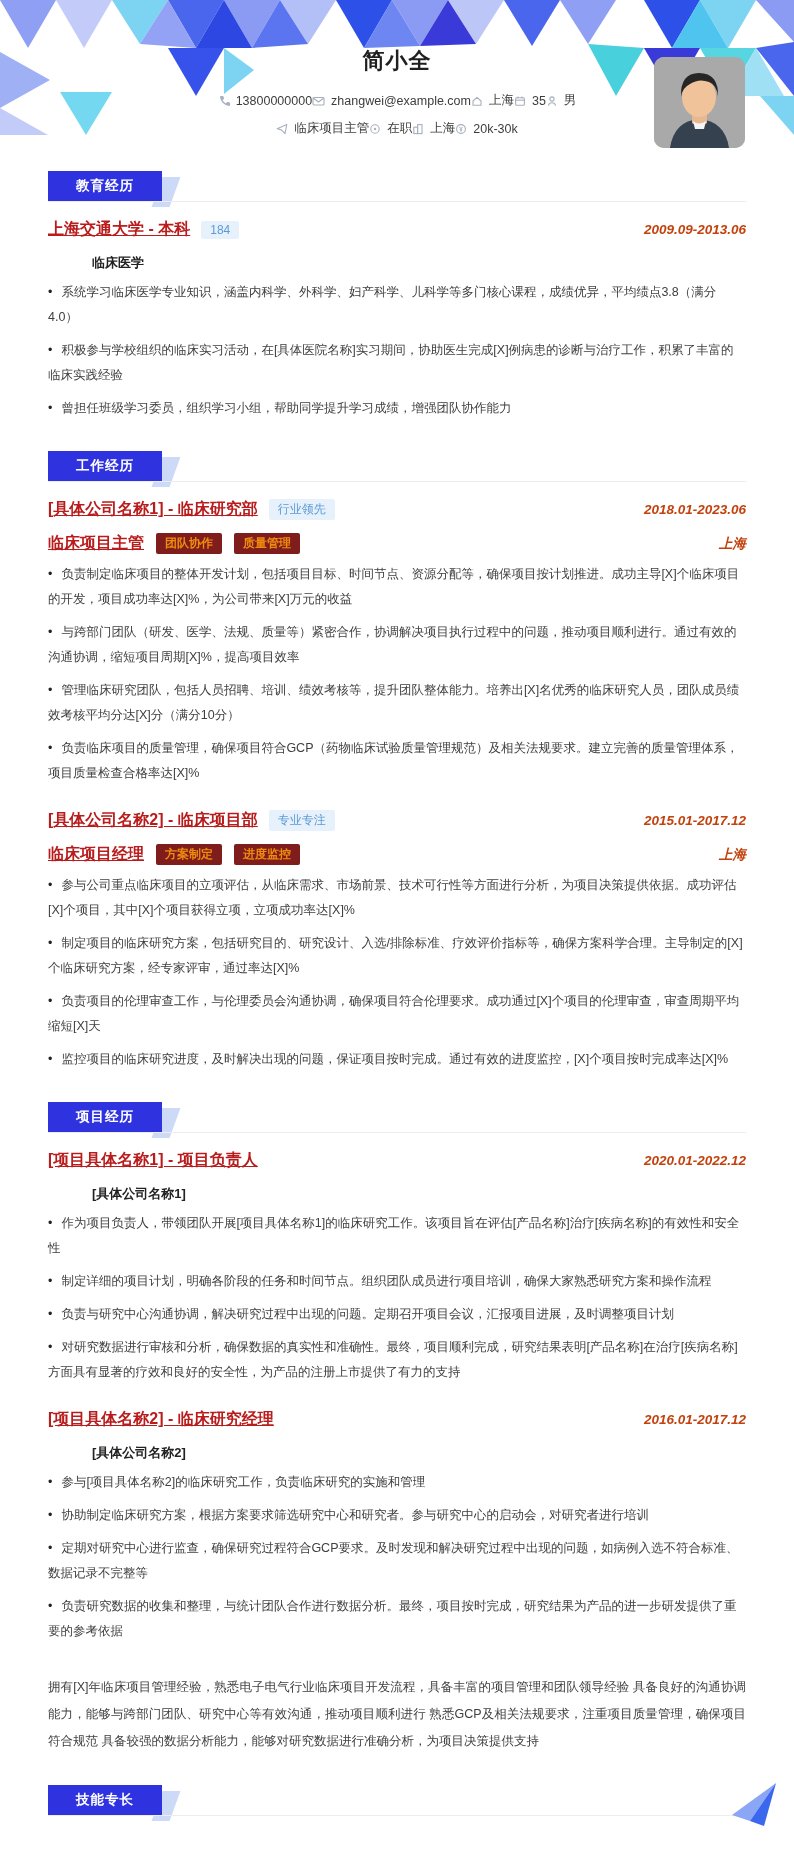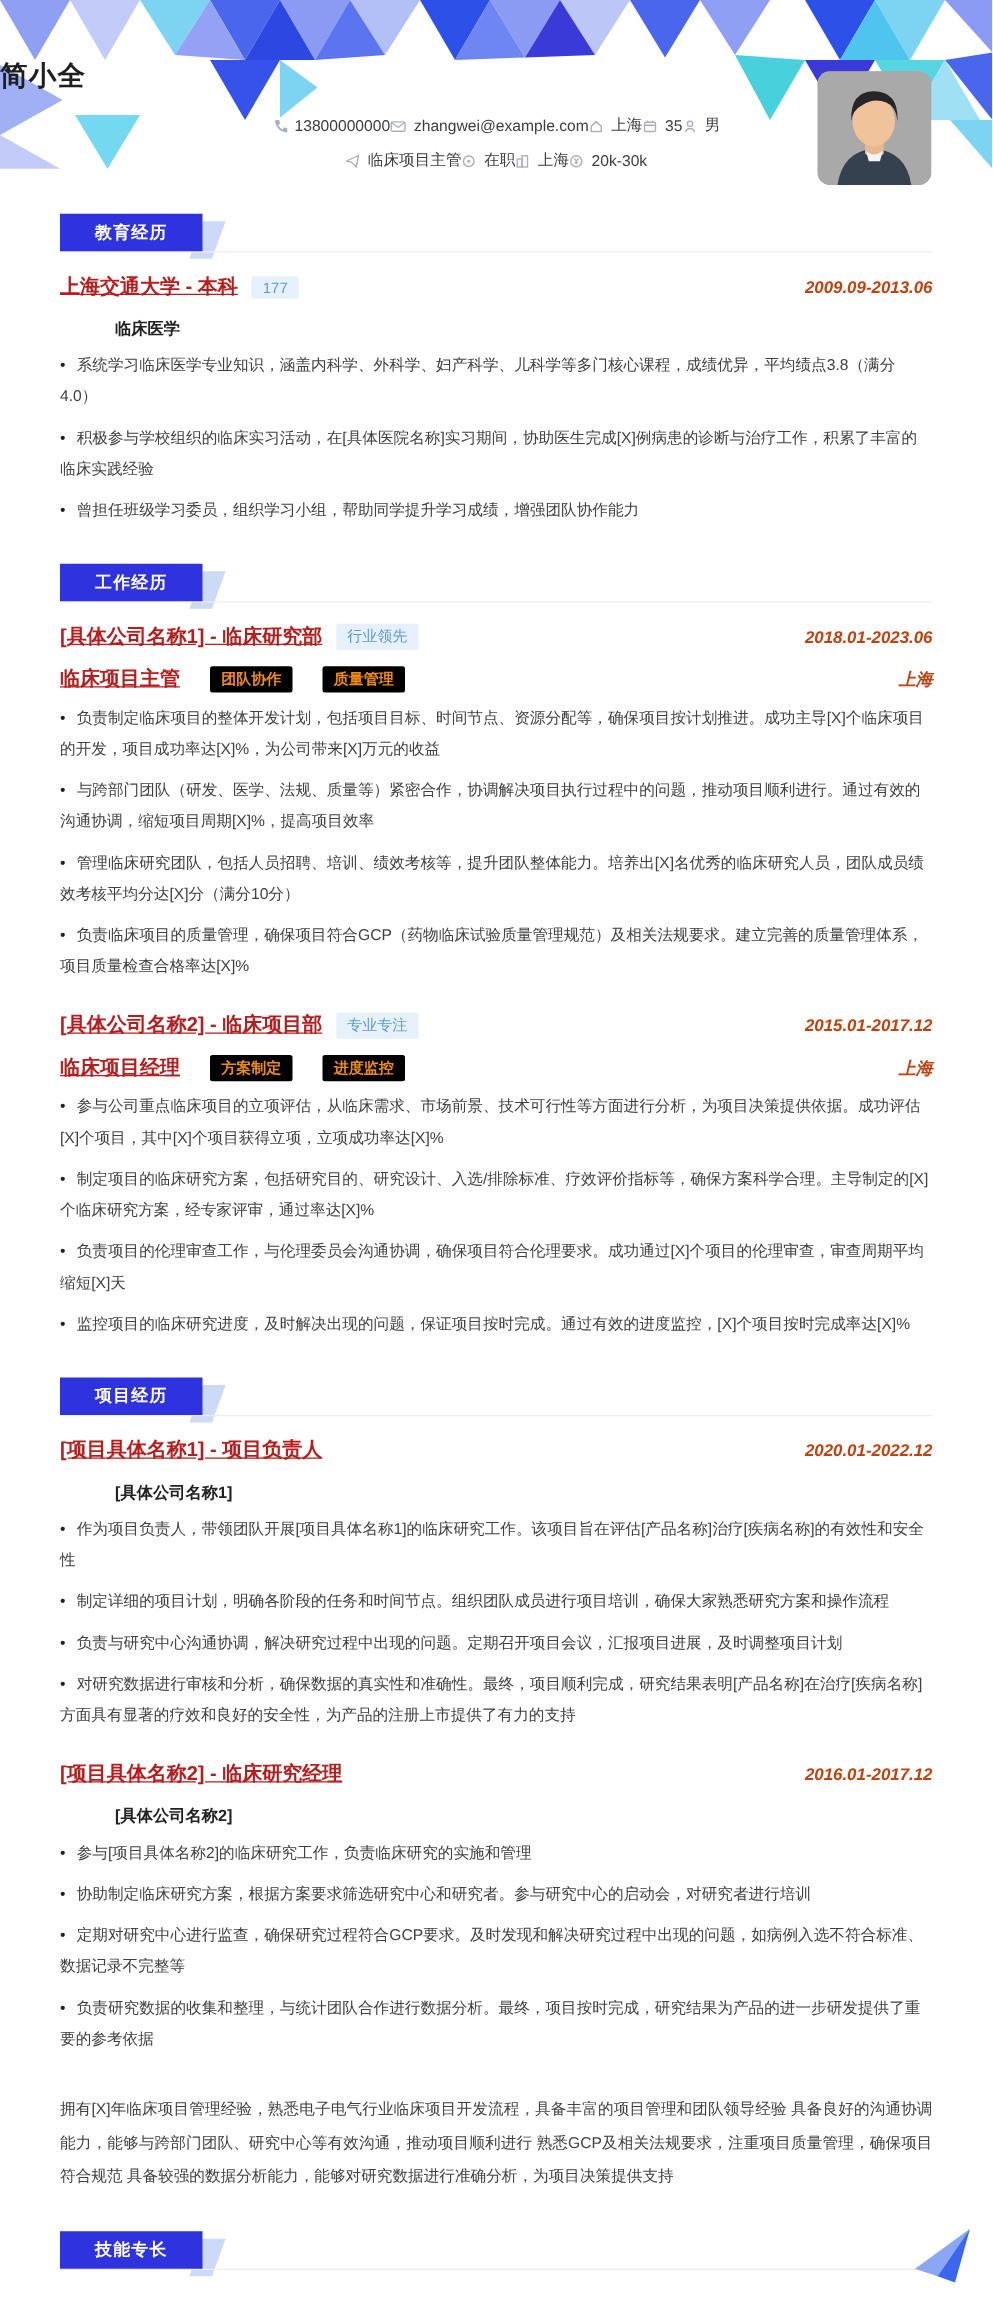--- a/index.html
+++ b/index.html
@@ -1,35 +1,35 @@
 <!DOCTYPE html>
 <html><head>
 <meta charset="utf-8">
 <style>
   html,body{margin:0;padding:0;background:#fff;}
   body{font-family:"Liberation Sans","DejaVu Sans",sans-serif;color:#333;}
   .page{position:relative;width:794px;height:1849px;margin:0 auto;background:#fff;overflow:hidden;}
   .banner{position:absolute;top:0;left:0;z-index:0;}
   .photo{position:absolute;top:57px;right:49px;width:91px;height:91px;border-radius:10px;overflow:hidden;background:#a9a9a9;z-index:2;}
-  .header{position:relative;z-index:1;text-align:left;padding-top:46px;}
+  .header{position:relative;z-index:1;text-align:center;padding-top:46px;}
   .name{margin:0 0 16px;font-size:22px;font-weight:bold;color:#1f1f1f;letter-spacing:1px;}
   .contact-row{display:flex;justify-content:center;align-items:center;font-size:12.5px;color:#3d3d3d;margin-bottom:11px;}
   .ci{display:inline-flex;align-items:center;gap:6px;}
   .ci svg{flex:none;}
   .content{position:relative;z-index:1;padding:0 48px;}
   .section{margin-top:30px;}
   .sec-head{border-bottom:1px solid #ededed;}
   .sec-badge{display:inline-block;position:relative;background:#2f33df;color:#fff;font-size:13.5px;font-weight:bold;padding:6px 28px;letter-spacing:1px;}
   .sec-badge::after{content:"";position:absolute;top:6px;right:-13px;width:18px;height:100%;background:#ccd9f7;transform:skewX(-20deg);z-index:-1;}
   .entry-head{display:flex;justify-content:space-between;align-items:center;margin-top:17px;}
   .eh-left{display:flex;align-items:center;}
   .entry-title{font-size:16px;font-weight:bold;color:#b91c1c;text-decoration:underline;}
   .entry-date{font-size:13.5px;font-weight:bold;color:#c2410c;font-style:italic;}
   .tag-blue{background:#e7f1fc;color:#5b9bd5;font-size:12px;padding:2px 9px;margin-left:11px;border-radius:2px;}
-  .tag-orange{background:#000000;color:#ef8b0e;font-size:12px;padding:2px 9px;margin-left:24px;border-radius:2px;font-weight:bold;text-align:right;}
+  .tag-orange{background:#7f1d1d;color:#ef8b0e;font-size:12px;padding:2px 9px;margin-left:12px;border-radius:2px;font-weight:bold;text-align:right;}
   .entry-sub{font-size:13px;font-weight:bold;color:#222;margin-top:14px;padding-left:44px;}
   .bullets{margin-top:6px;}
   .bullet{font-size:12.5px;color:#404040;line-height:25px;margin-top:8px;}
   .dot{margin-right:9px;color:#222;}
   .summary-text{font-size:12.5px;color:#404040;line-height:27px;margin-top:15px;text-align:justify;}
   .corner-logo{position:absolute;right:16px;bottom:22px;z-index:1;}
 </style>
 </head>
 <body>
 
@@ -154,21 +154,21 @@
 
   <div class="content">
 
     <div class="section" style="margin-top:34px;">
       <div class="sec-head">
         <span class="sec-badge">教育经历</span>
       </div>
       <div class="entry-head">
         <span class="eh-left">
           <span class="entry-title">上海交通大学 - 本科</span>
-          <span class="tag-blue">177</span>
+          <span class="tag-blue">184</span>
         </span>
         <span class="entry-date">2009.09-2013.06</span>
       </div>
       <div class="entry-sub">临床医学</div>
       <div class="bullets">
         <div class="bullet"><span class="dot">•</span><span>系统学习临床医学专业知识，涵盖内科学、外科学、妇产科学、儿科学等多门核心课程，成绩优异，平均绩点3.8（满分4.0）</span></div>
         <div class="bullet"><span class="dot">•</span><span>积极参与学校组织的临床实习活动，在[具体医院名称]实习期间，协助医生完成[X]例病患的诊断与治疗工作，积累了丰富的临床实践经验</span></div>
         <div class="bullet"><span class="dot">•</span><span>曾担任班级学习委员，组织学习小组，帮助同学提升学习成绩，增强团队协作能力</span></div>
       </div>
     </div>

